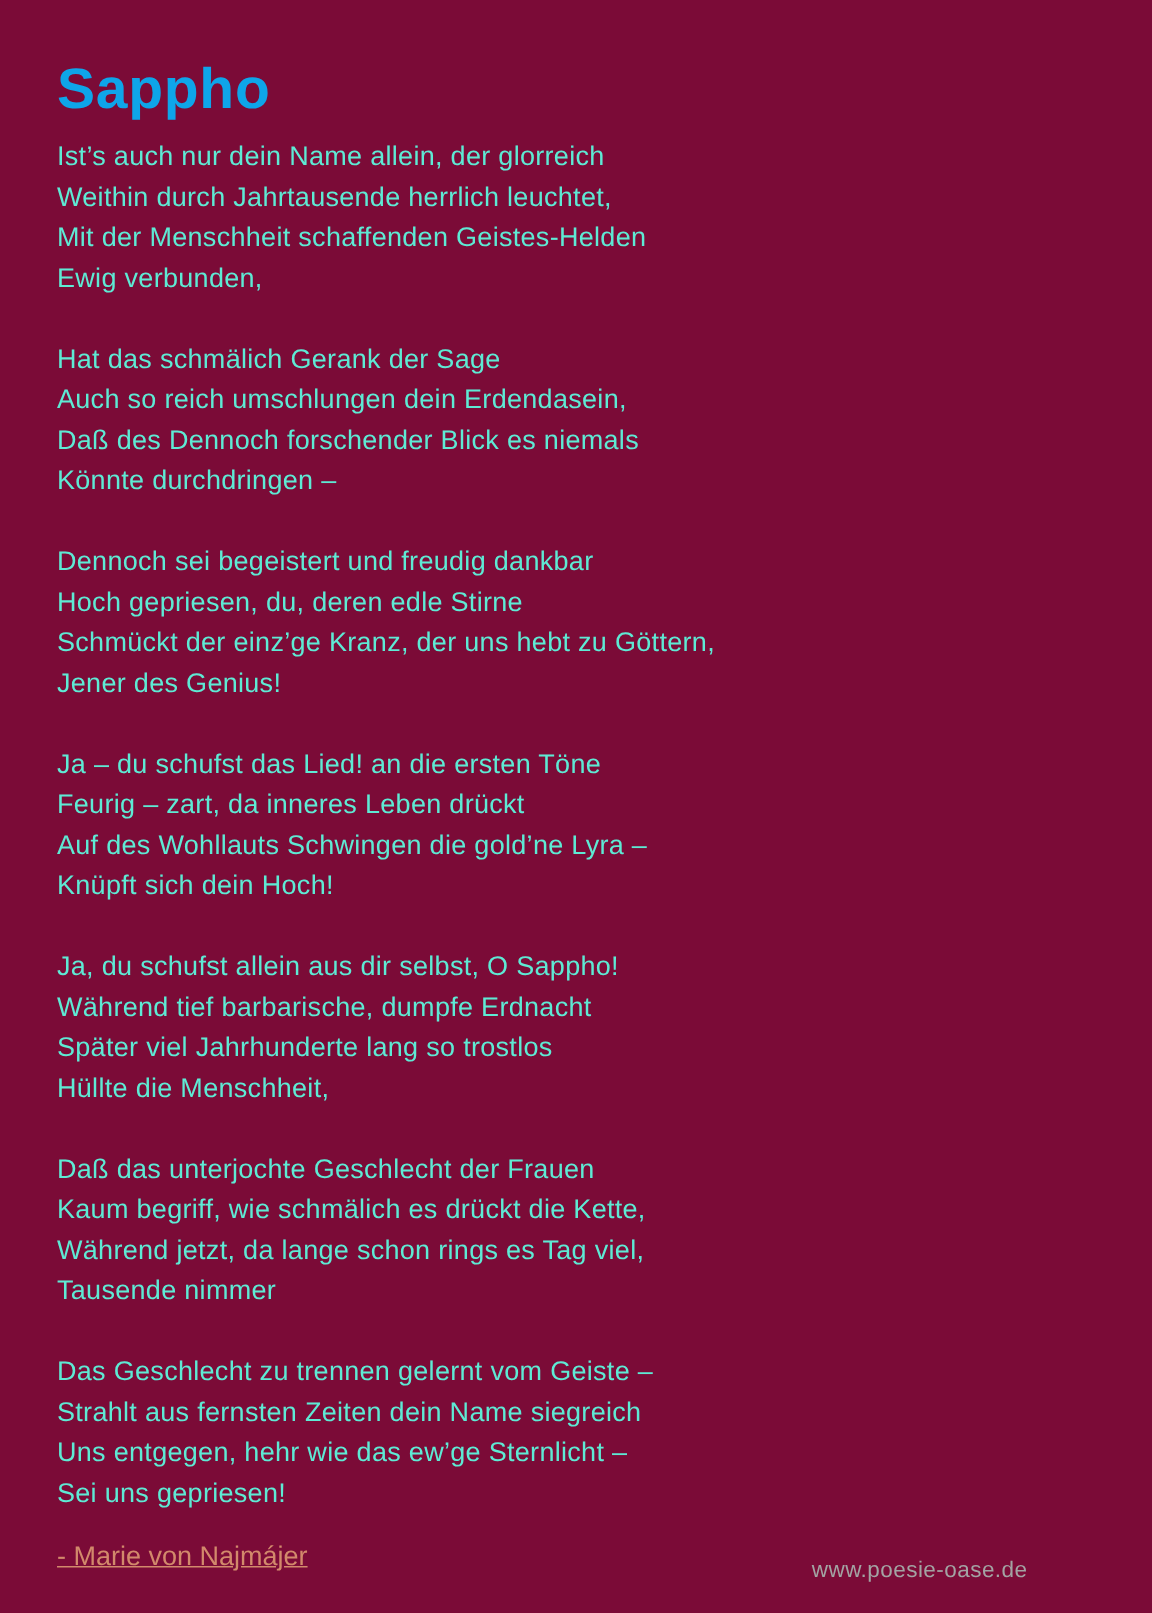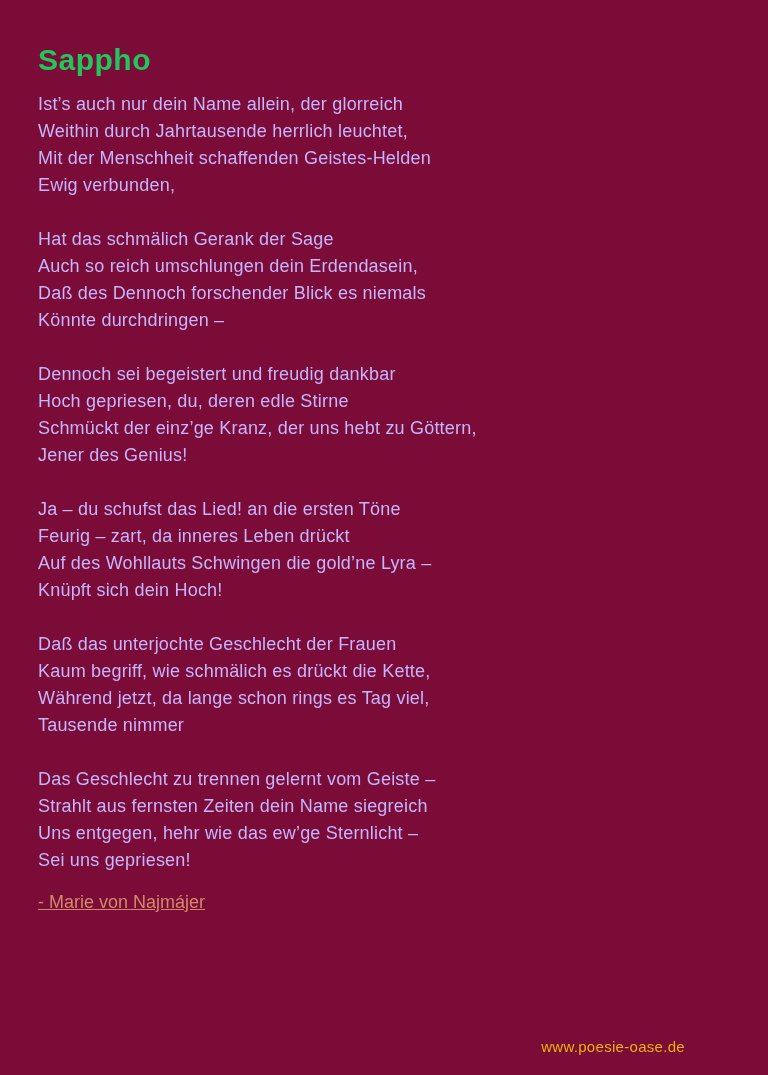--- a/index.html
+++ b/index.html
@@ -6,50 +6,50 @@
   body {
     width: 768px;
     height: 1075px;
     background: #7b0b37;
     font-family: "Liberation Sans", sans-serif;
     position: relative;
     overflow: hidden;
   }
   .page { padding: 42px 38px 0 38px; }
   .title {
-    color: #22c55e;
-    font-size: 30px;
+    color: #0ea5e9;
+    font-size: 38px;
     line-height: 36px;
     font-weight: 700;
     letter-spacing: 0.5px;
     margin: 0 0 13px 0;
   }
   .stanzas { margin: 0; }
   .stanza { margin: 0 0 27px 0; }
   .line {
-    color: #c4b5fd;
+    color: #5eead4;
     font-size: 18px;
     line-height: 27px;
     font-weight: 500;
     letter-spacing: 0.2px;
     white-space: pre;
   }
   .author {
     color: #d2896b;
     font-size: 18px;
     line-height: 27px;
     font-weight: 500;
     margin-top: -12px;
     text-decoration: underline;
   }
   .watermark {
     position: absolute;
     right: 83px;
     bottom: 20px;
-    color: #eab308;
+    color: #a3a3a3;
     font-size: 15px;
     letter-spacing: 0.3px;
   }
 </style>
 </head>
 <body>
 
 <div class="page">
   <h1 class="title">Sappho</h1>
 
@@ -72,20 +72,26 @@
         <div class="line">Schmückt der einz’ge Kranz, der uns hebt zu Göttern,</div>
         <div class="line">Jener des Genius!</div>
       </div>
       <div class="stanza">
         <div class="line">Ja – du schufst das Lied! an die ersten Töne</div>
         <div class="line">Feurig – zart, da inneres Leben drückt</div>
         <div class="line">Auf des Wohllauts Schwingen die gold’ne Lyra –</div>
         <div class="line">Knüpft sich dein Hoch!</div>
       </div>
       <div class="stanza">
+        <div class="line">Ja, du schufst allein aus dir selbst, O Sappho!</div>
+        <div class="line">Während tief barbarische, dumpfe Erdnacht</div>
+        <div class="line">Später viel Jahrhunderte lang so trostlos</div>
+        <div class="line">Hüllte die Menschheit,</div>
+      </div>
+      <div class="stanza">
         <div class="line">Daß das unterjochte Geschlecht der Frauen</div>
         <div class="line">Kaum begriff, wie schmälich es drückt die Kette,</div>
         <div class="line">Während jetzt, da lange schon rings es Tag viel,</div>
         <div class="line">Tausende nimmer</div>
       </div>
       <div class="stanza">
         <div class="line">Das Geschlecht zu trennen gelernt vom Geiste –</div>
         <div class="line">Strahlt aus fernsten Zeiten dein Name siegreich</div>
         <div class="line">Uns entgegen, hehr wie das ew’ge Sternlicht –</div>
         <div class="line">Sei uns gepriesen!</div>

